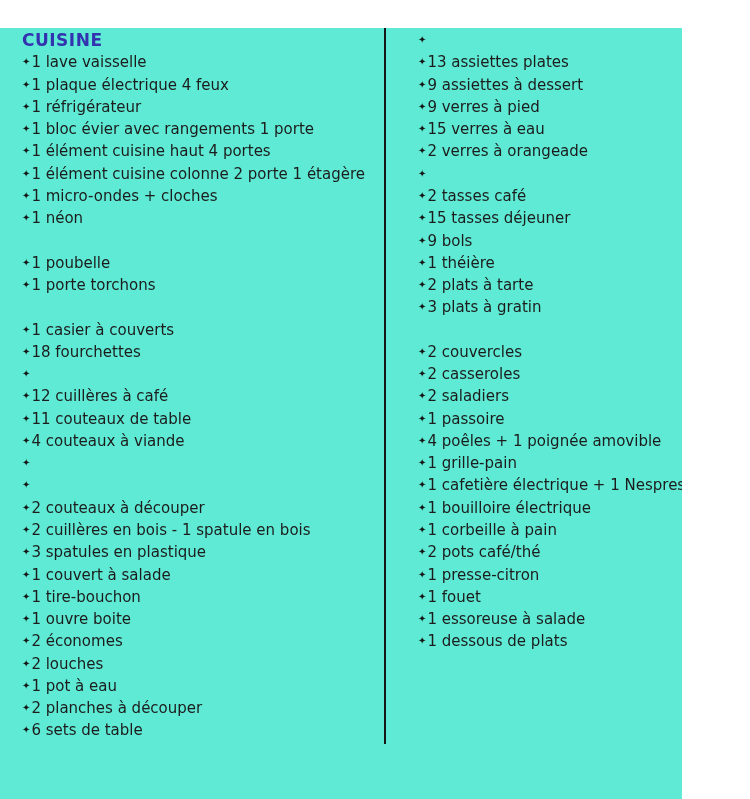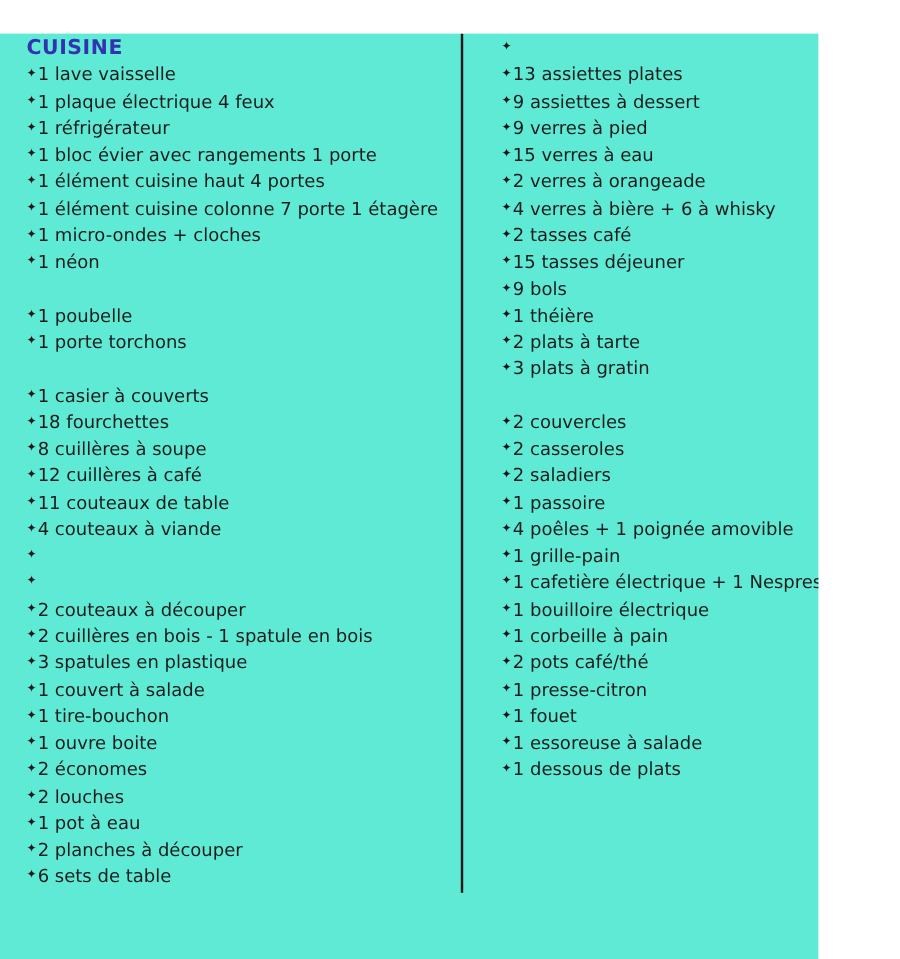--- a/index.html
+++ b/index.html
@@ -84,21 +84,21 @@
       <div class="line">
         <span class="bullet">✦</span>
         <span>1 bloc évier avec rangements 1 porte</span>
       </div>
       <div class="line">
         <span class="bullet">✦</span>
         <span>1 élément cuisine haut 4 portes</span>
       </div>
       <div class="line">
         <span class="bullet">✦</span>
-        <span>1 élément cuisine colonne 7 porte 1 étagère</span>
+        <span>1 élément cuisine colonne 2 porte 1 étagère</span>
       </div>
       <div class="line">
         <span class="bullet">✦</span>
         <span>1 micro-ondes + cloches</span>
       </div>
       <div class="line">
         <span class="bullet">✦</span>
         <span>1 néon</span>
       </div>
       <div class="line"></div>
@@ -114,21 +114,20 @@
       <div class="line">
         <span class="bullet">✦</span>
         <span>1 casier à couverts</span>
       </div>
       <div class="line">
         <span class="bullet">✦</span>
         <span>18 fourchettes</span>
       </div>
       <div class="line">
         <span class="bullet">✦</span>
-        <span>8 cuillères à soupe</span>
       </div>
       <div class="line">
         <span class="bullet">✦</span>
         <span>12 cuillères à café</span>
       </div>
       <div class="line">
         <span class="bullet">✦</span>
         <span>11 couteaux de table</span>
       </div>
       <div class="line">
@@ -206,21 +205,20 @@
       <div class="line">
         <span class="bullet">✦</span>
         <span>15 verres à eau</span>
       </div>
       <div class="line">
         <span class="bullet">✦</span>
         <span>2 verres à orangeade</span>
       </div>
       <div class="line">
         <span class="bullet">✦</span>
-        <span>4 verres à bière + 6 à whisky</span>
       </div>
       <div class="line">
         <span class="bullet">✦</span>
         <span>2 tasses café</span>
       </div>
       <div class="line">
         <span class="bullet">✦</span>
         <span>15 tasses déjeuner</span>
       </div>
       <div class="line">

